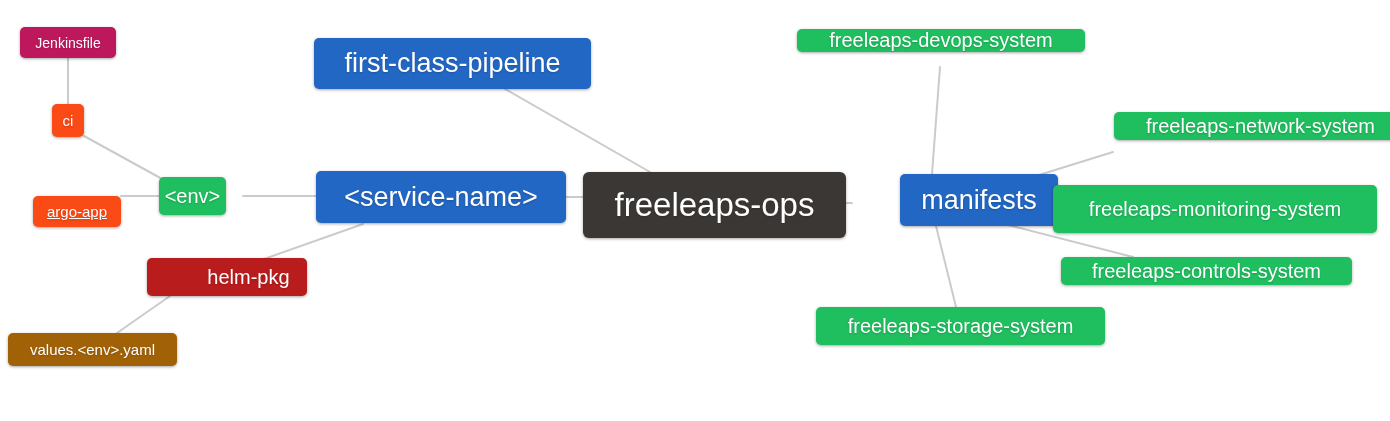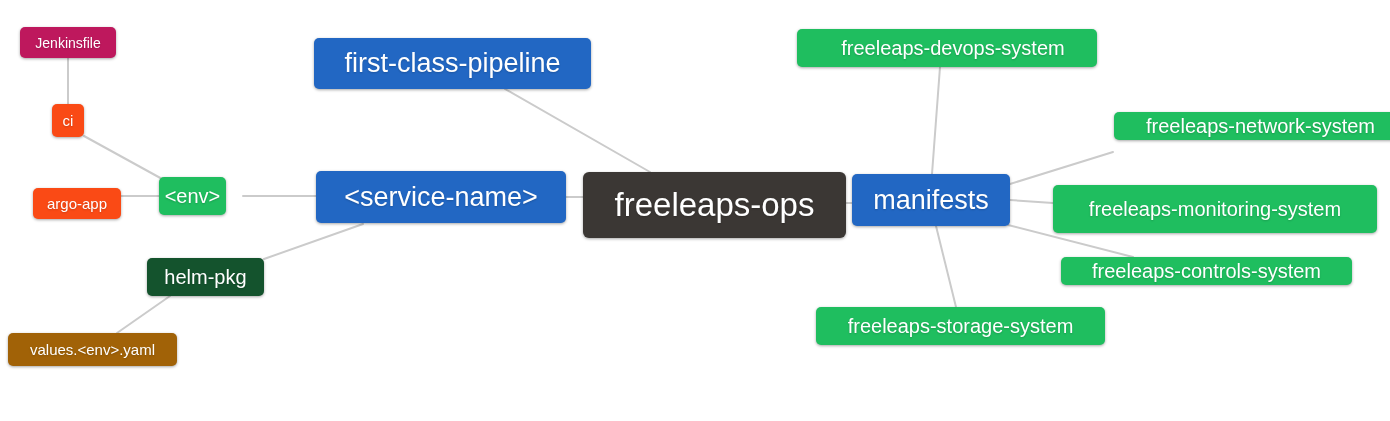--- a/index.html
+++ b/index.html
@@ -31,29 +31,29 @@
     border-radius: 5px;
     box-shadow: 0 1px 3px rgba(0,0,0,0.35);
     white-space: nowrap;
     text-shadow: 0 1px 2px rgba(0,0,0,0.18);
     cursor: pointer;
     user-select: none;
   }
   
   #n-jenkinsfile          { left:20px;   top:27px;  width:96px;  height:31px; font-size:14px; }
   #n-ci                   { left:52px;   top:104px; width:32px;  height:33px; font-size:15px; }
-  #n-argo-app             { left:33px;   top:188px; width:88px;  height:31px; font-size:15px; }
+  #n-argo-app             { left:33px;   top:196px; width:88px;  height:31px; font-size:15px;text-decoration:underline; }
   #n-env                  { left:159px;  top:177px; width:67px;  height:38px; font-size:20px; }
   #n-helm-pkg             { left:147px;  top:258px; width:117px; height:38px; font-size:20px; }
   #n-values-env-yaml      { left:8px;    top:333px; width:169px; height:33px; font-size:15px; }
   #n-service-name         { left:316px;  top:171px; width:250px; height:52px; font-size:27px; }
   #n-first-class-pipeline { left:314px;  top:38px;  width:277px; height:51px; font-size:27px; }
   #n-freeleaps-ops        { left:583px;  top:172px; width:263px; height:66px; font-size:33px; border-radius:6px; }
   #n-manifests            { left:852px;  top:174px; width:158px; height:52px; font-size:27px; }
-  #n-devops-system        { left:797px;  top:29px;  width:288px; height:38px; font-size:20px;padding-left:12px; }
+  #n-devops-system        { left:797px;  top:29px;  width:288px; height:23px; font-size:20px; }
   #n-network-system       { left:1114px; top:112px; width:293px; height:28px; font-size:20px; }
   #n-monitoring-system    { left:1053px; top:185px; width:324px; height:48px; font-size:20px; }
   #n-controls-system      { left:1061px; top:257px; width:291px; height:28px; font-size:20px; }
   #n-storage-system       { left:816px;  top:307px; width:289px; height:38px; font-size:20px;text-align:right; }
 </style>
 </head>
 <body>
 
 <div class="canvas">
 
@@ -71,25 +71,25 @@
     <line x1="1010" y1="184" x2="1113" y2="152"></line>
     <line x1="1010" y1="200" x2="1053" y2="203"></line>
     <line x1="1008" y1="225" x2="1133" y2="257"></line>
     <line x1="936" y1="226" x2="956" y2="307"></line>
   </svg>
 
   <div class="node" id="n-jenkinsfile" style="background-color: #be185d;">Jenkinsfile</div>
   <div class="node" id="n-ci" style="background-color: rgb(250, 74, 21);">ci</div>
   <div class="node" id="n-argo-app" style="background-color: rgb(250, 74, 21);">argo-app</div>
   <div class="node" id="n-env" style="background-color: rgb(31, 190, 95);">&lt;env&gt;</div>
-  <div class="node" id="n-helm-pkg" style="background-color: #14532d;">helm-pkg</div>
+  <div class="node" id="n-helm-pkg" style="background-color: #b91c1c; padding-left: 43px;">helm-pkg</div>
   <div class="node" id="n-values-env-yaml" style="background-color: #a16207;">values.&lt;env&gt;.yaml</div>
   <div class="node" id="n-service-name" style="background-color: rgb(34, 103, 195);">&lt;service-name&gt;</div>
   <div class="node" id="n-first-class-pipeline" style="background-color: rgb(34, 103, 195);">first-class-pipeline</div>
   <div class="node" id="n-freeleaps-ops" style="background-color: rgb(59, 55, 52);">freeleaps-ops</div>
-  <div class="node" id="n-manifests" style="background-color: rgb(34, 103, 195);">manifests</div>
+  <div class="node" id="n-manifests" style="background-color: rgb(34, 103, 195); margin-left: 48px;">manifests</div>
   <div class="node" id="n-devops-system" style="background-color: rgb(31, 190, 95);">freeleaps-devops-system</div>
   <div class="node" id="n-network-system" style="background-color: rgb(31, 190, 95);">freeleaps-network-system</div>
   <div class="node" id="n-monitoring-system" style="background-color: rgb(31, 190, 95);">freeleaps-monitoring-system</div>
   <div class="node" id="n-controls-system" style="background-color: rgb(31, 190, 95);">freeleaps-controls-system</div>
   <div class="node" id="n-storage-system" style="background-color: rgb(31, 190, 95);">freeleaps-storage-system</div>
 
 </div>
 
 </body></html>

